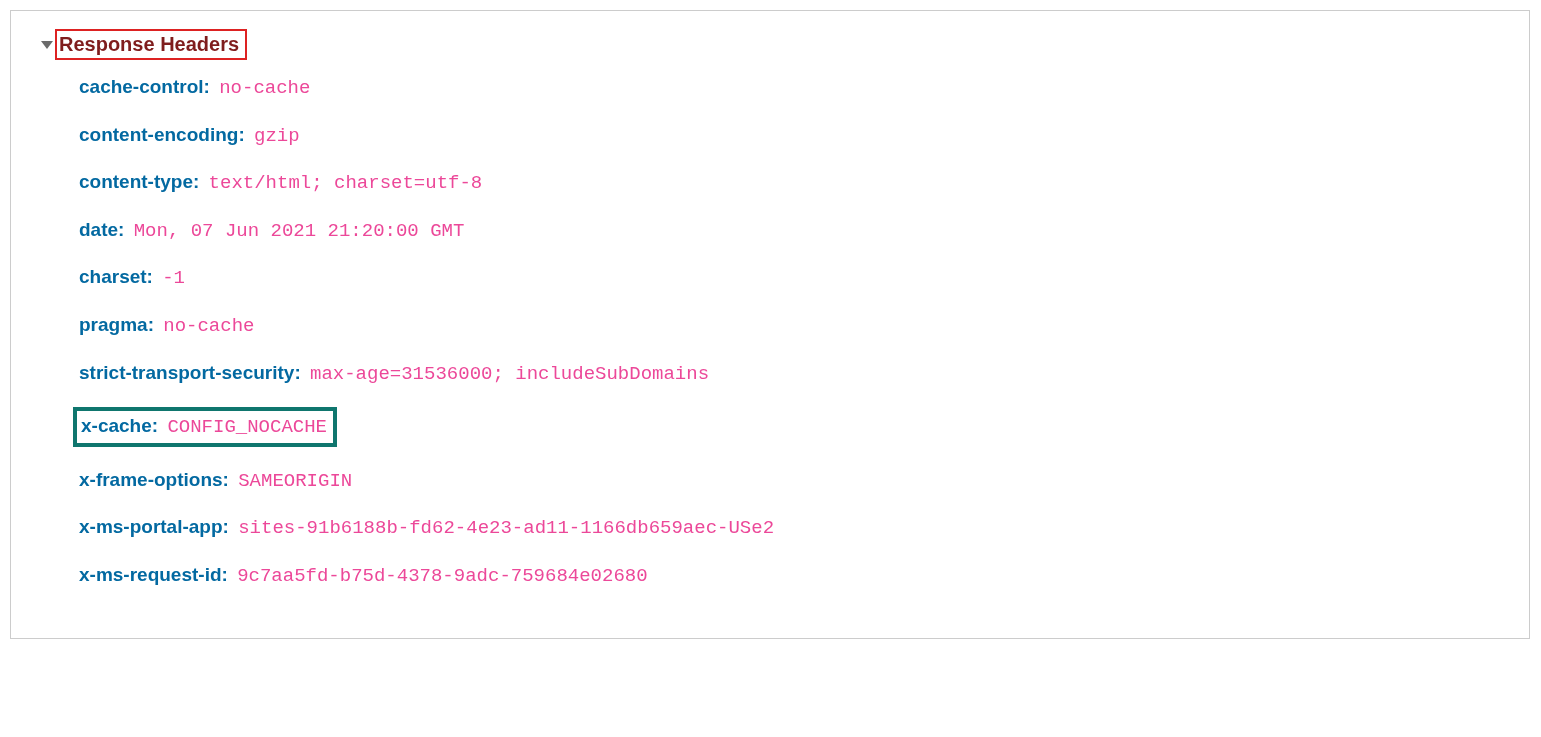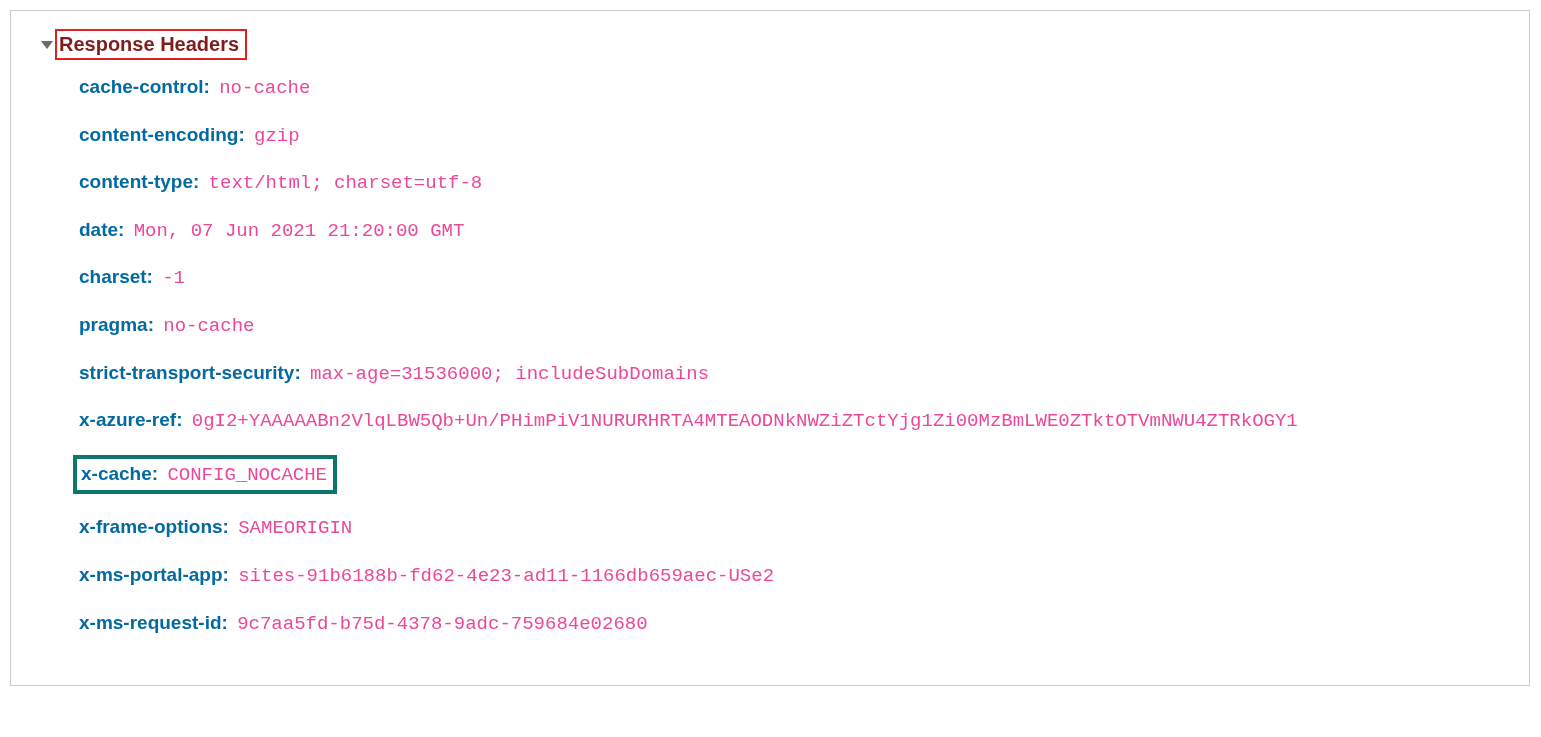--- a/index.html
+++ b/index.html
@@ -110,24 +110,20 @@
       <span class="hname">pragma</span>
       <span class="hval">no-cache</span>
     </div>
 
     <div class="header-line">
       <span class="hname">strict-transport-security</span>
       <span class="hval">max-age=31536000; includeSubDomains</span>
     </div>
 
 
-    <div class="header-line">
-      <span class="hname">x-azure-ref</span>
-      <span class="hval">0gI2+YAAAAABn2VlqLBW5Qb+Un/PHimPiV1NURURHRTA4MTEAODNkNWZiZTctYjg1Zi00MzBmLWE0ZTktOTVmNWU4ZTRkOGY1</span>
-    </div>
 
     <div class="header-line">
       <span class="highlight-box">
         <span class="hname">x-cache</span>
         <span class="hval">CONFIG_NOCACHE</span>
       </span>
     </div>
 
     <div class="header-line">
       <span class="hname">x-frame-options</span>

